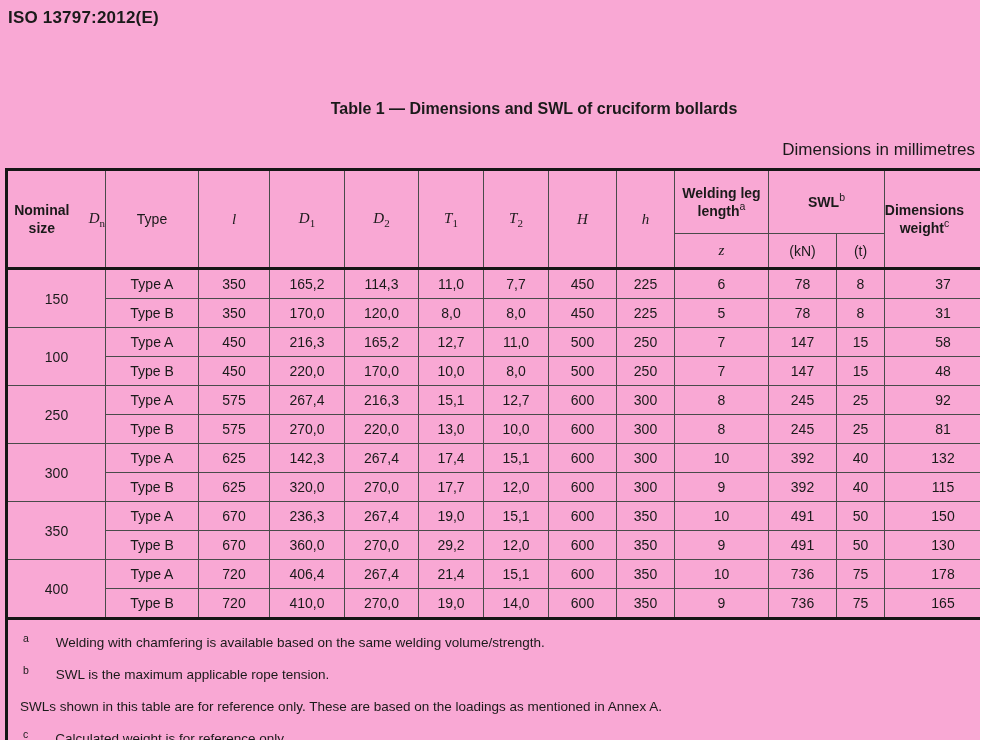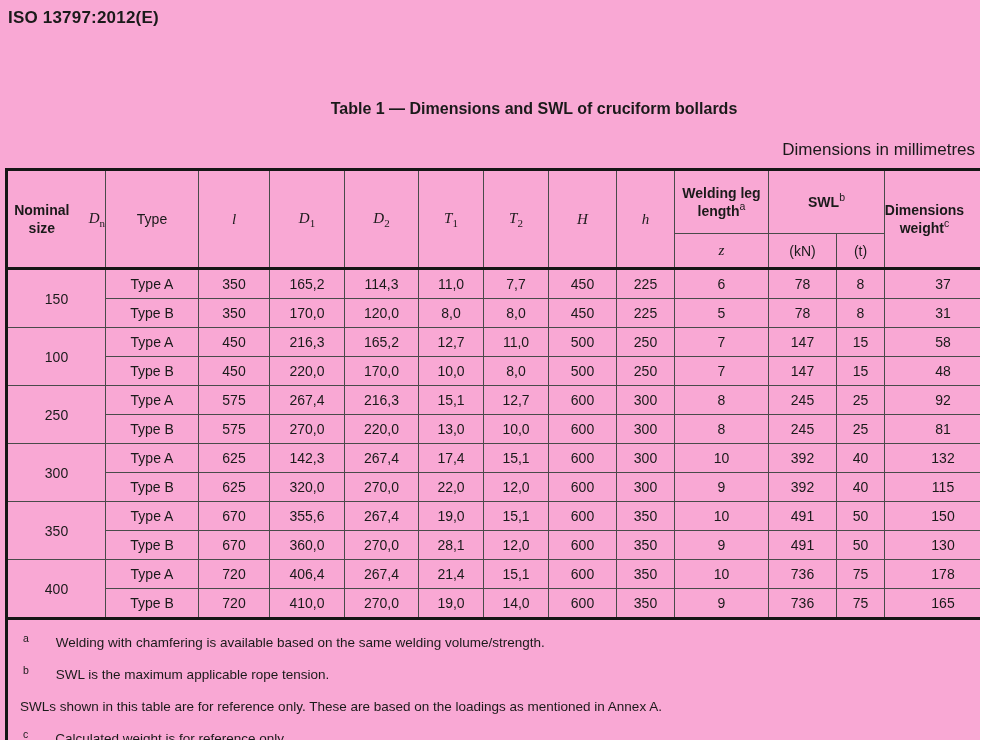--- a/index.html
+++ b/index.html
@@ -278,50 +278,50 @@
           <td>10</td>
           <td>392</td>
           <td>40</td>
           <td>132</td>
         </tr>
         <tr>
           <td>Type B</td>
           <td>625</td>
           <td>320,0</td>
           <td>270,0</td>
-          <td>22,0</td>
+          <td>17,7</td>
           <td>12,0</td>
           <td>600</td>
           <td>300</td>
           <td>9</td>
           <td>392</td>
           <td>40</td>
           <td>115</td>
         </tr>
         <tr>
           <td rowspan="2">350</td>
           <td>Type A</td>
           <td>670</td>
-          <td>355,6</td>
+          <td>236,3</td>
           <td>267,4</td>
           <td>19,0</td>
           <td>15,1</td>
           <td>600</td>
           <td>350</td>
           <td>10</td>
           <td>491</td>
           <td>50</td>
           <td>150</td>
         </tr>
         <tr>
           <td>Type B</td>
           <td>670</td>
           <td>360,0</td>
           <td>270,0</td>
-          <td>28,1</td>
+          <td>29,2</td>
           <td>12,0</td>
           <td>600</td>
           <td>350</td>
           <td>9</td>
           <td>491</td>
           <td>50</td>
           <td>130</td>
         </tr>
         <tr>
           <td rowspan="2">400</td>

